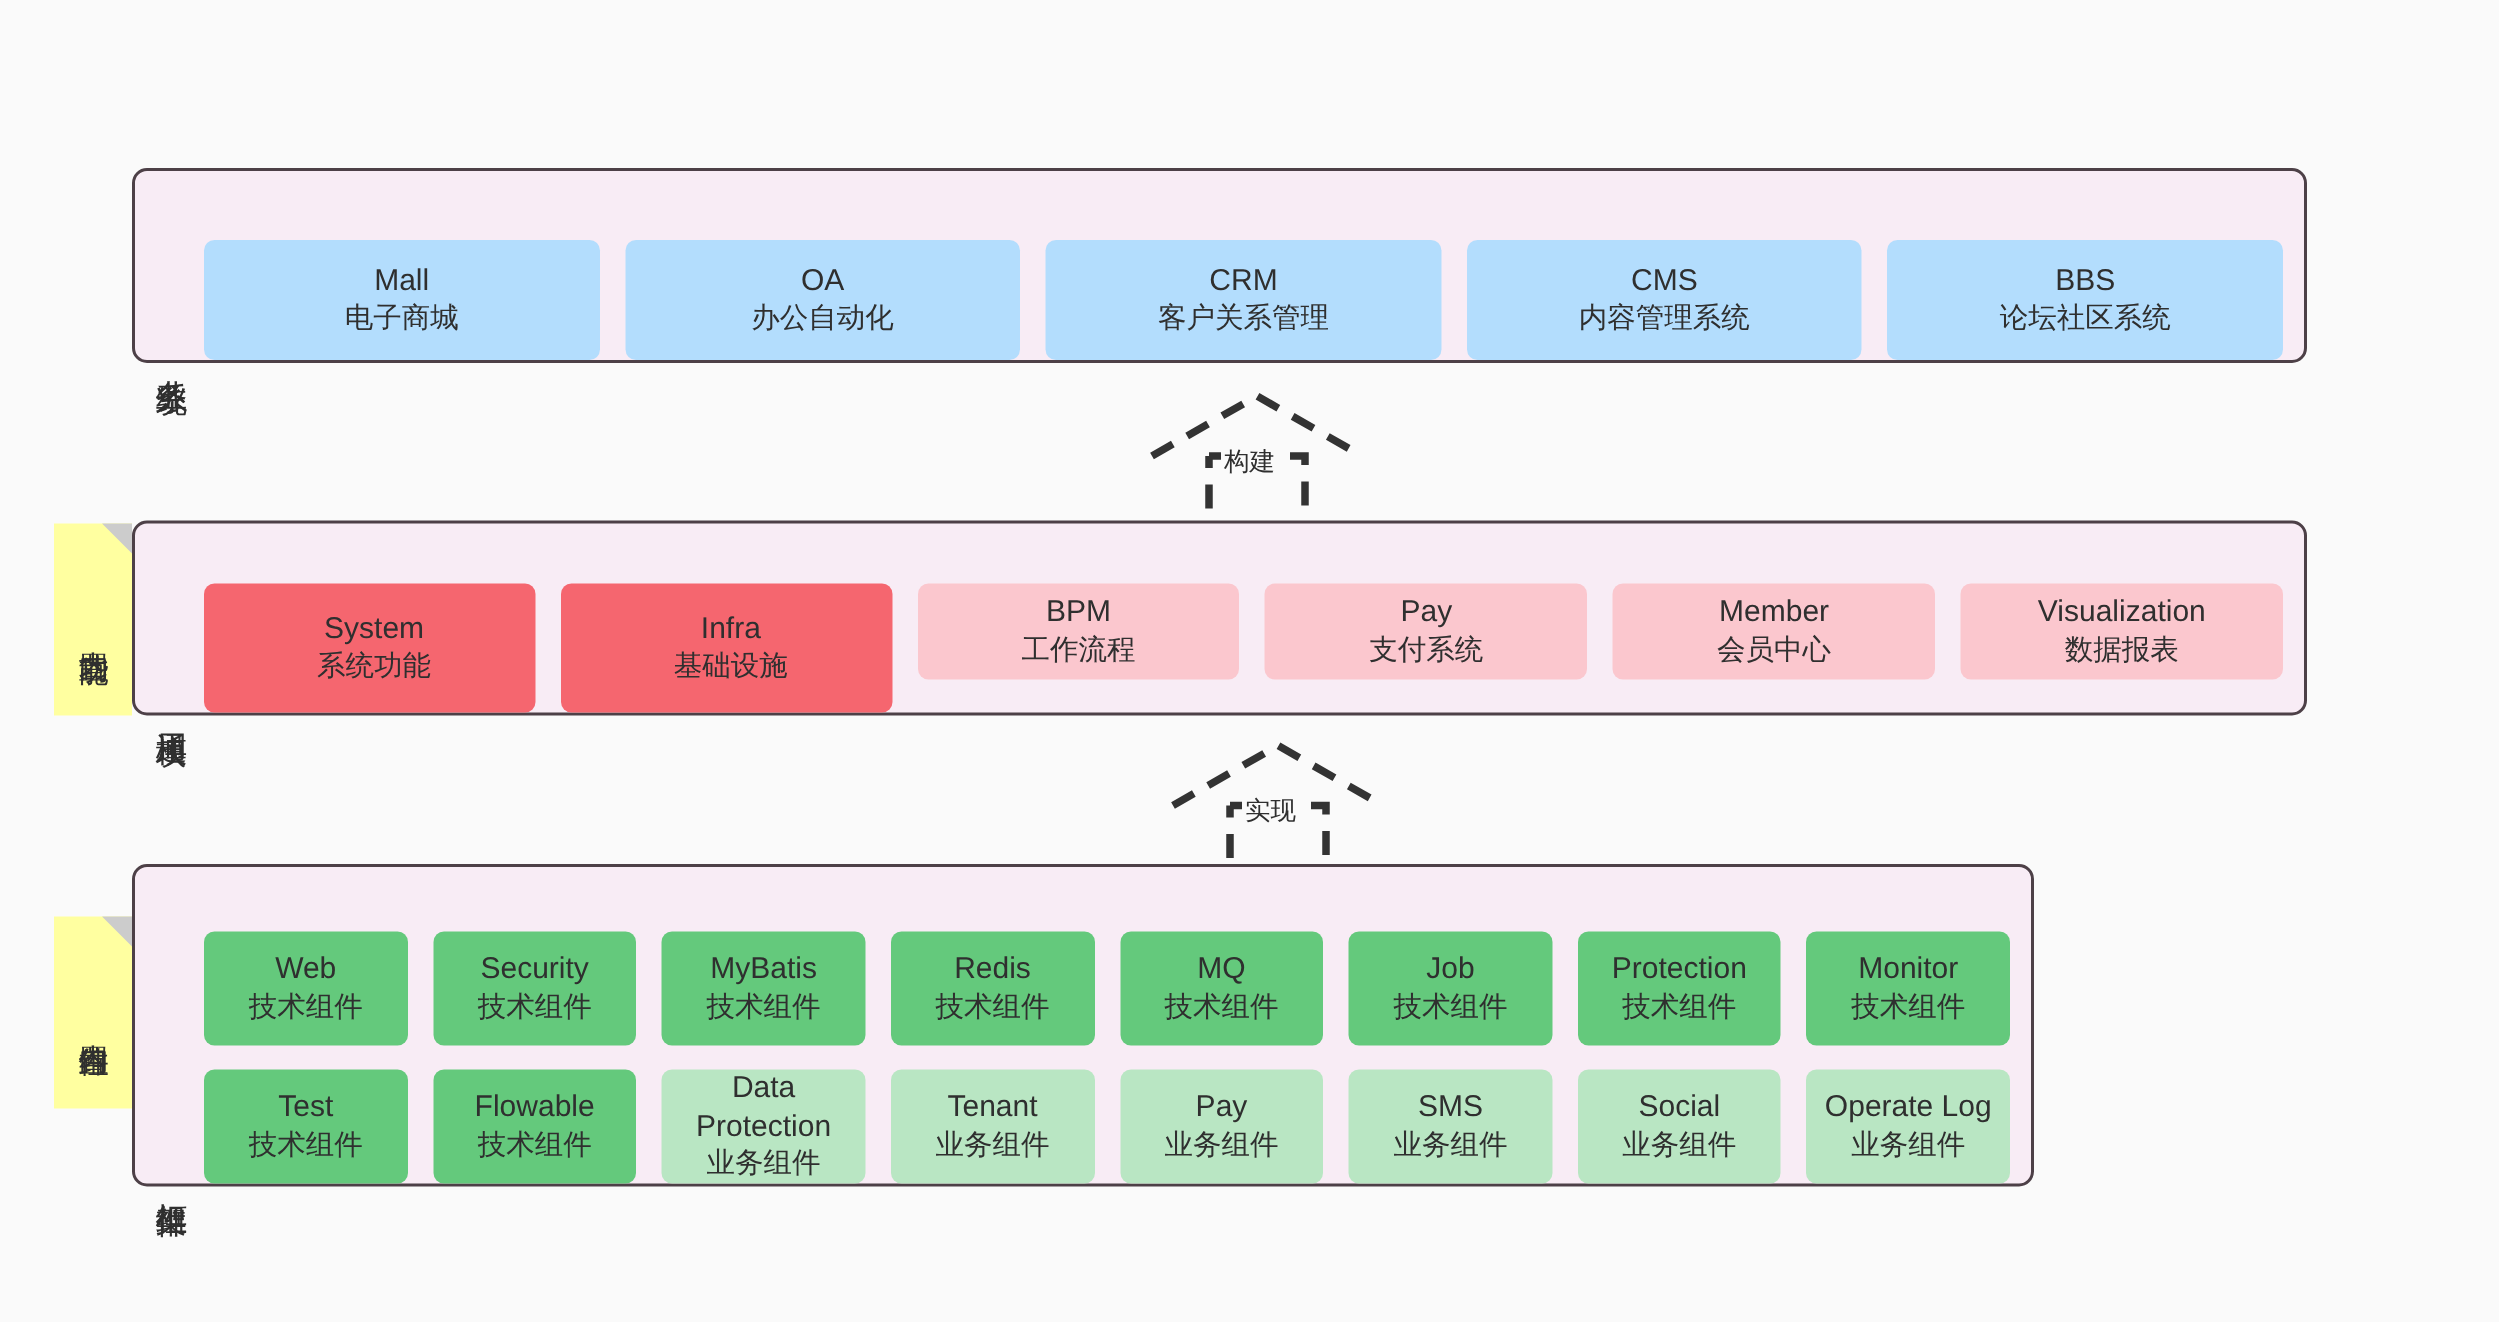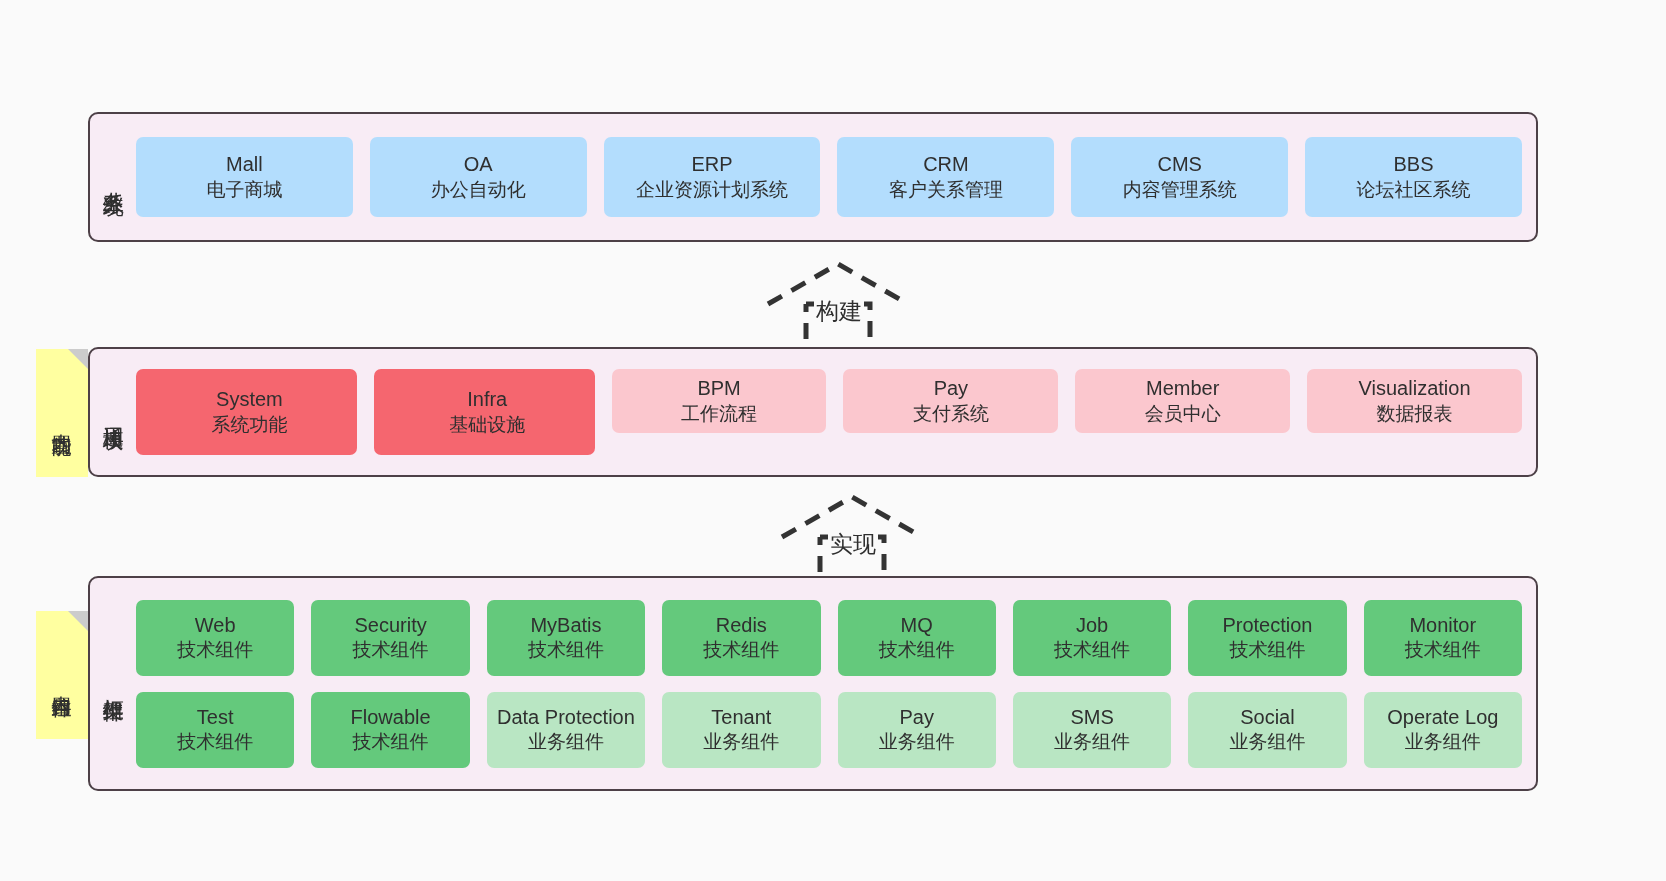--- a/index.html
+++ b/index.html
@@ -23,21 +23,21 @@
   }
 
   
   .layer {
     position: absolute;
     box-sizing: border-box;
     background: #f8ecf5;
     border: 2px solid #4d4047;
     border-radius: 10px;
     display: flex;
-    align-items: center;
+    align-items: flex-end;
   }
   .layer-title {
     flex: 0 0 auto;
     width: 46px;
     display: flex;
     align-items: center;
     justify-content: center;
     font-size: 21px;
     line-height: 1.08;
     letter-spacing: 1px;
@@ -79,21 +79,21 @@
   
   .node.blue        { background: #b3ddfd; height: 80px; }
   .node.red         { background: #f5666f; height: 86px; padding-left: 12px; }
   .node.pink        { background: #fbc7ce; height: 64px; }
   .node.green       { background: #64c97c; height: 76px; }
   .node.lightgreen  { background: #b9e6c3; height: 76px; }
 
   
   #layer-business  { left: 88px;  top: 112px; width: 1450px; height: 130px; }
   #layer-common    { left: 88px;  top: 347px; width: 1450px; height: 130px; }
-  #layer-framework { left: 88px;  top: 576px; width: 1450px; height: 215px; }
+  #layer-framework { left: 88px;  top: 576px; width: 1268px; height: 215px; }
 
   
   .note {
     position: absolute;
     width: 52px;
     background: #ffffa0;
     color: #2f2f2f;
     font-size: 20px;
     line-height: 1.1;
     letter-spacing: 1px;
@@ -123,21 +123,21 @@
   .arrow {
     position: absolute;
     width: 160px;
     height: 96px;
   }
   .arrow svg { display: block; overflow: visible; }
   .arrow .arrow-label {
     position: absolute;
     left: 56px;
     top: 38px;
-    font-size: 23px;
+    font-size: 17px;
     color: #2f2f2f;
     background: #fafafa;
     padding: 0 2px;
     white-space: nowrap;
   }
   #arrow-build     { left: 758px; top: 258px; }
   #arrow-implement { left: 772px; top: 491px; }
 </style>
 </head>
 <body>
@@ -148,24 +148,20 @@
     <div class="layer-title">业务系统</div>
     <div class="layer-body">
       <div class="row">
         <div class="node blue">
           <span>Mall</span>
           <span class="sub">电子商城</span>
         </div>
         <div class="node blue">
           <span>OA</span>
           <span class="sub">办公自动化</span>
-        </div>
-        <div class="node blue">
-          <span>ERP</span>
-          <span class="sub">企业资源计划系统</span>
         </div>
         <div class="node blue">
           <span>CRM</span>
           <span class="sub">客户关系管理</span>
         </div>
         <div class="node blue">
           <span>CMS</span>
           <span class="sub">内容管理系统</span>
         </div>
         <div class="node blue">

